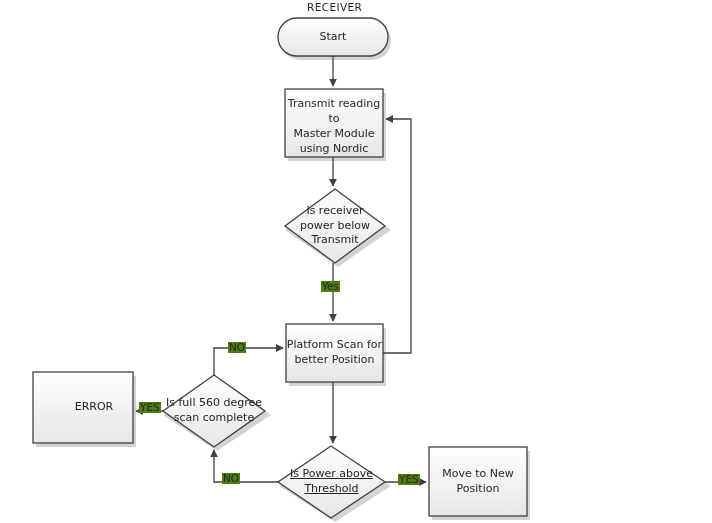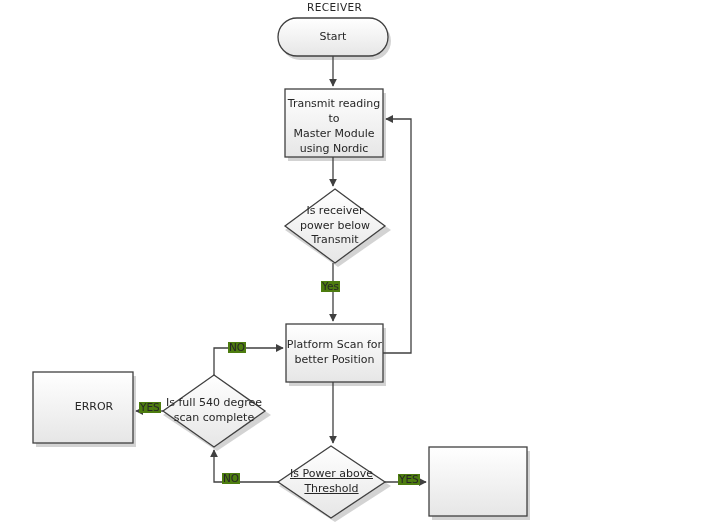--- a/index.html
+++ b/index.html
@@ -119,28 +119,30 @@
 Master Module
 using Nordic</div>
 
   <div class="node-label" style="left:280px; top:189px; width:110px; height:74px;">Is receiver
 power below
 Transmit</div>
 
   <div class="node-label" style="left:286px; top:324px; width:97px; height:58px;text-align:center;">Platform Scan for
 better Position</div>
 
-  <div class="node-label" style="left:157px; top:375px; width:114px; height:72px;">Is full 540 degree
+  <div class="node-label" style="left:157px; top:375px; width:114px; height:72px;">Is full 560 degree
 scan complete</div>
 
   <div class="node-label" style="left:33px; top:372px; width:100px; height:71px;margin-left:11px;">ERROR</div>
 
   <div class="node-label" style="left:274px; top:446px; width:115px; height:72px;text-decoration:underline;">Is Power above
 Threshold</div>
 
+  <div class="node-label" style="left:429px; top:447px; width:98px; height:69px;">Move to New
+Position</div>
 
   <div class="edge-label" style="left:321px; top:281px;">Yes</div>
 
   <div class="edge-label" style="left:398px; top:474px;">YES</div>
 
   <div class="edge-label" style="left:222px; top:473px;">NO</div>
 
   <div class="edge-label" style="left:139px; top:402px;">YES</div>
 
   <div class="edge-label" style="left:228px; top:342px;">NO</div>

